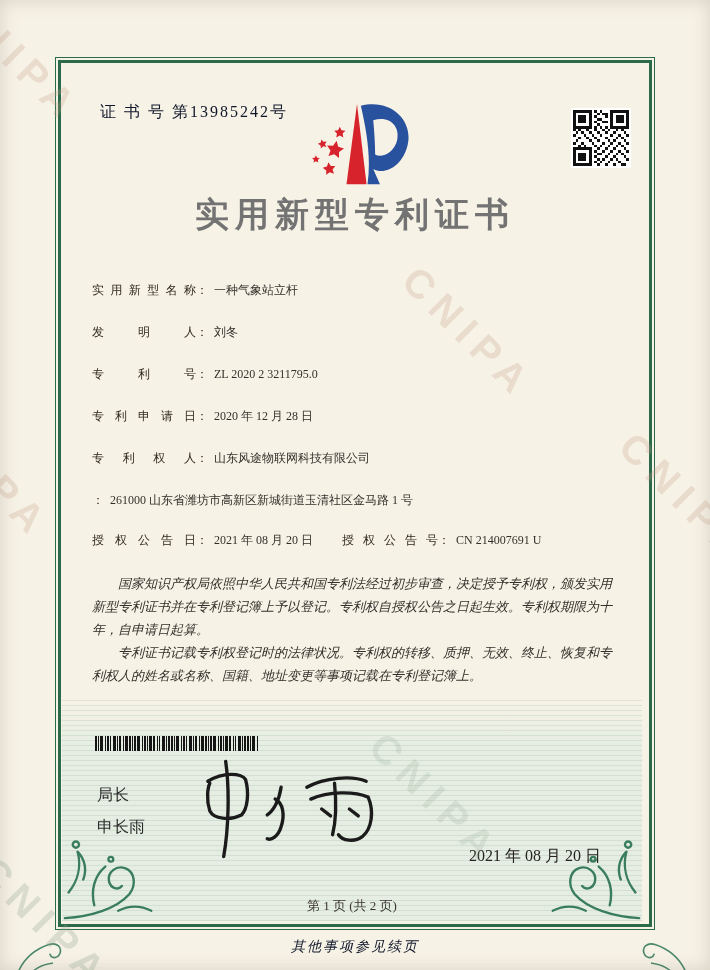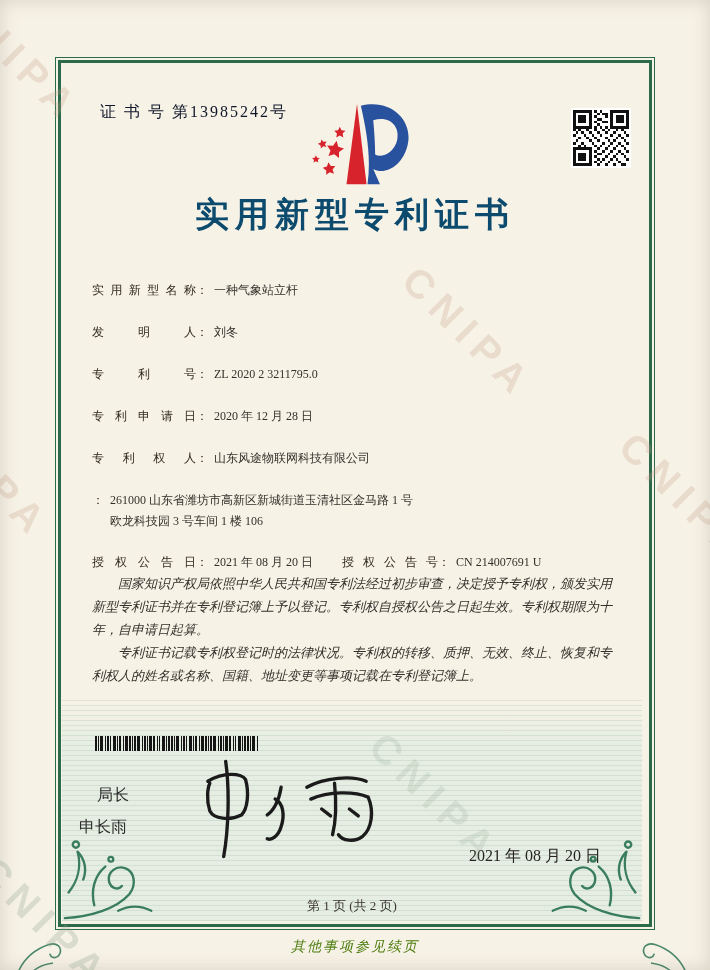--- a/index.html
+++ b/index.html
@@ -24,63 +24,63 @@
       font-weight:bold;font-size:40px;letter-spacing:9px;
       color:rgba(197,158,136,.26);transform:rotate(45deg);transform-origin:left top;}
   .wm.on-band{color:rgba(140,165,140,.28);}
 
   
   .cert-no{position:absolute;left:92px;top:102px;font-size:16px;letter-spacing:2px;color:#0f172a;z-index:2;margin-left:8px;}
   .logo{position:absolute;left:298px;top:102px;width:118px;height:86px;z-index:2;}
   .qr{position:absolute;left:571px;top:108px;width:56px;height:56px;background:#fff;padding:2px;z-index:2;}
   .title{
     position:absolute;left:0;top:192px;width:710px;text-align:center;z-index:2;
-    font-size:34px;font-weight:700;letter-spacing:6px;color:#0c4a6e;
+    font-size:34px;font-weight:700;letter-spacing:6px;color:#737373;
   }
 
   
   .fields{position:absolute;left:92px;top:280px;width:545px;font-size:12px;z-index:2;}
   .row{display:flex;line-height:20px;margin-bottom:22px;}
   .f-label{display:inline-block;width:104px;text-align:justify;text-align-last:justify;flex:0 0 104px;color:#30291f;}
   .colon{flex:0 0 auto;margin-right:6px;color:#30291f;}
   .f-value{color:#33302b;}
-  .addr-wrap{display:flex;flex-direction:column;}
+  .addr-wrap{display:flex;flex-direction:row;align-items:flex-end;}
   .addr-l2{line-height:22px;}
   .grant-row{position:relative;}
   .grant2{position:absolute;left:250px;top:0;display:flex;}
 
   
   .body-text{
     position:absolute;left:92px;top:572px;width:532px;z-index:2;
     font-size:13px;line-height:23px;font-style:italic;color:#33302b;
   }
   .body-text p{margin:0;text-indent:2em;}
 
   
   .band{
     position:absolute;left:62px;top:700px;width:580px;height:221px;z-index:1;
     background:
       repeating-linear-gradient(180deg, rgba(115,160,125,.18) 0 1px, rgba(0,0,0,0) 1px 5px),
       linear-gradient(180deg, rgba(230,238,228,0) 0, #e6eee4 45px);
   }
   .barcode{position:absolute;left:95px;top:736px;width:163px;height:15px;z-index:2;}
   .sig-title{position:absolute;left:97px;top:785px;font-family:"Liberation Sans","DejaVu Sans",sans-serif;font-size:16px;color:#2b2b2b;z-index:2;text-align:center;}
-  .sig-name{position:absolute;left:79px;top:817px;font-family:"Liberation Sans","DejaVu Sans",sans-serif;font-size:16px;color:#2b2b2b;z-index:2;}
+  .sig-name{position:absolute;left:97px;top:817px;font-family:"Liberation Sans","DejaVu Sans",sans-serif;font-size:16px;color:#2b2b2b;z-index:2;}
   .signature{position:absolute;left:196px;top:758px;width:188px;height:102px;z-index:2;}
   .issue-date{position:absolute;left:440px;top:846px;width:190px;text-align:center;font-size:16px;color:#262320;z-index:2;}
   .page-ind{position:absolute;left:58px;top:897px;width:588px;text-align:center;font-size:13px;color:#3a352f;z-index:2;}
   .flourish{position:absolute;width:92px;height:96px;z-index:2;}
   .fl-bl{left:63px;top:826px;}
   .fl-br{left:549px;top:826px;transform:scaleX(-1);}
   .fl-out-l{left:8px;top:928px;width:60px;height:55px;}
   .fl-out-r{left:636px;top:928px;width:60px;height:55px;transform:scaleX(-1);}
 
   
   .footer-note{position:absolute;left:0;top:938px;width:710px;text-align:center;
-    font-size:14px;font-style:italic;color:#4d7c0f;z-index:2;letter-spacing:2px;}
+    font-size:14px;font-style:italic;color:#0f172a;z-index:2;letter-spacing:2px;}
 </style>
 </head>
 <body>
 
 <div class="page-edge"></div>
 
 <span class="wm" style="left:-28px;top:-18px;">CNIPA</span>
 <span class="wm" style="left:425px;top:258px;">CNIPA</span>
 <span class="wm" style="left:-58px;top:398px;">CNIPA</span>
 <span class="wm" style="left:642px;top:424px;">CNIPA</span>
@@ -247,21 +247,20 @@
   </div>
   <div class="row">
     <span class="f-label">专利权人</span>
       <span class="colon">：</span>
       <span class="f-value">山东风途物联网科技有限公司</span>
   </div>
   <div class="row" style="margin-bottom:20px;">
       <span class="colon">：</span>
     <span class="f-value addr-wrap">
       <span>261000 山东省潍坊市高新区新城街道玉清社区金马路 1 号</span>
-      <span class="addr-l2">欧龙科技园 3 号车间 1 楼 106</span>
     </span>
   </div>
   <div class="row grant-row">
     <span class="f-label">授权公告日</span>
       <span class="colon">：</span>
       <span class="f-value">2021 年 08 月 20 日</span>
     <span class="grant2">
       <span class="f-label" style="width:96px;flex-basis:96px;">授权公告号</span>
         <span class="colon">：</span>
         <span class="f-value">CN 214007691 U</span>

